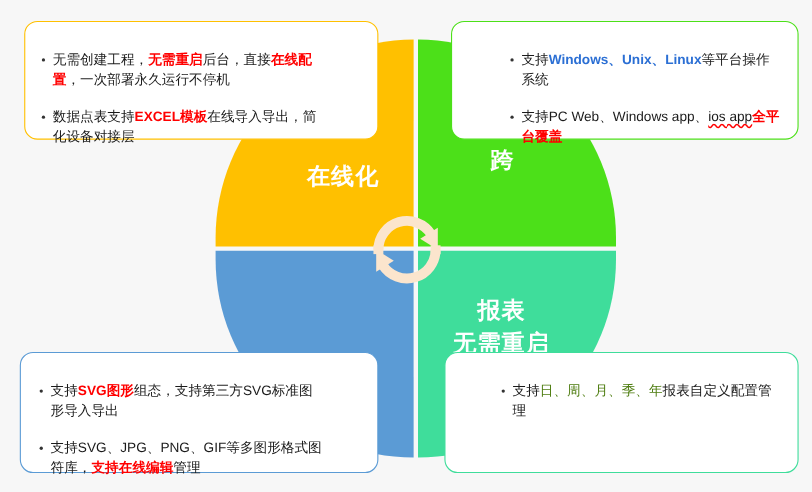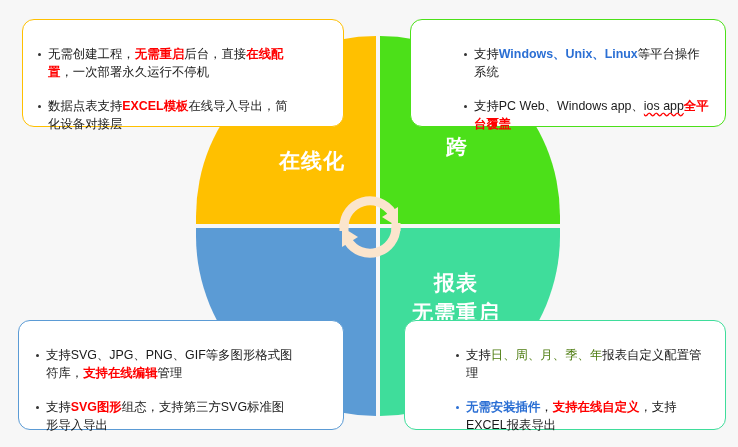--- a/index.html
+++ b/index.html
@@ -184,28 +184,27 @@
       <ul class="bullets">
         <li><span><span>支持</span><span class="blue">Windows、Unix、Linux</span><span>等平台操作系统</span></span></li>
         <li><span><span>支持PC Web、Windows app、</span><span class="sq">ios app</span><span class="red">全平台覆盖</span></span></li>
       </ul>
     </div>
   </div>
 
   <div class="box box-bl" style="border-color: rgb(91, 155, 213);">
     <div class="txt-bl">
       <ul class="bullets">
+        <li><span><span>支持</span><span class="red">SVG图形</span><span>组态，支持第三方SVG标准图形导入导出</span></span></li>
         <li><span><span>支持SVG、JPG、PNG、GIF等多图形格式图符库，</span><span class="red">支持在线编辑</span><span>管理</span></span></li>
-        <li><span><span>支持</span><span class="red">SVG图形</span><span>组态，支持第三方SVG标准图形导入导出</span></span></li>
       </ul>
     </div>
   </div>
 
   <div class="box box-br" style="border-color: rgb(63, 221, 155);">
     <div class="txt-br">
       <ul class="bullets">
         <li><span><span>支持</span><span class="blue-n">日、周、月、季、年</span><span>报表自定义配置管理</span></span></li>
-        <li class="bl-blue"><span><span class="blue">无需安装插件</span><span>，</span><span class="red">支持在线自定义</span><span>，支持EXCEL报表导出</span></span></li>
       </ul>
     </div>
   </div>
 
 </div>
 
 </body></html>

